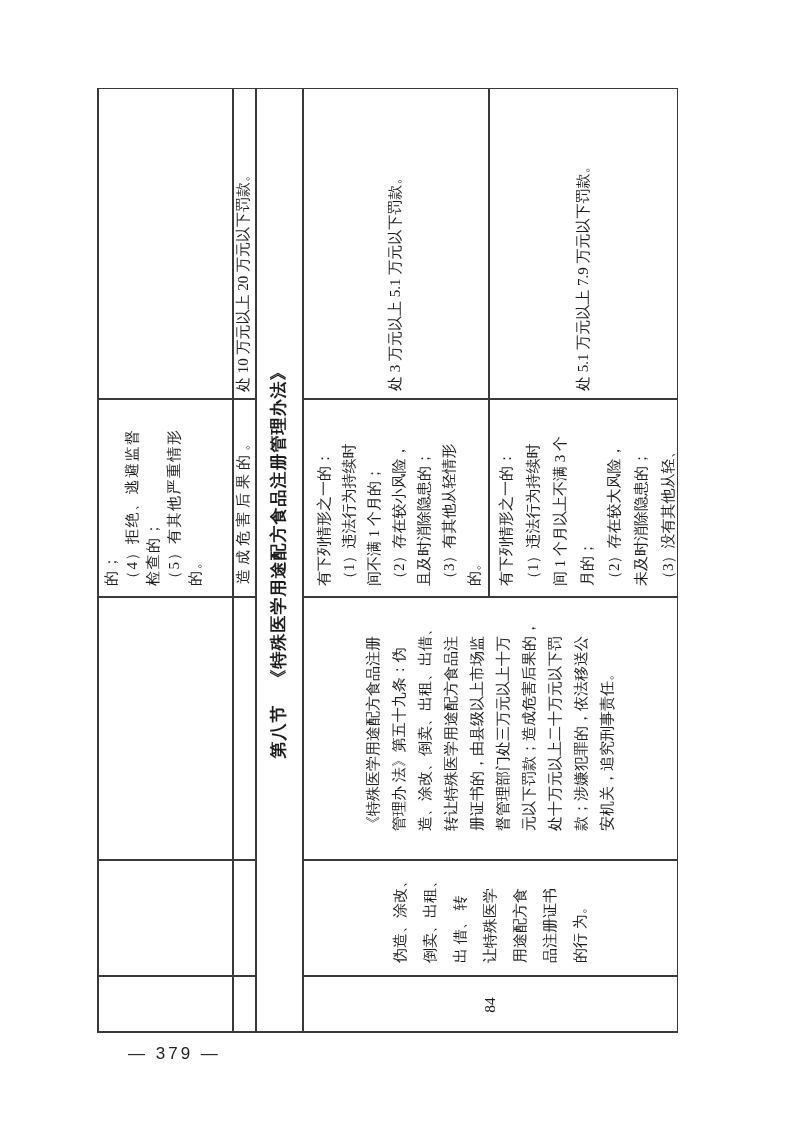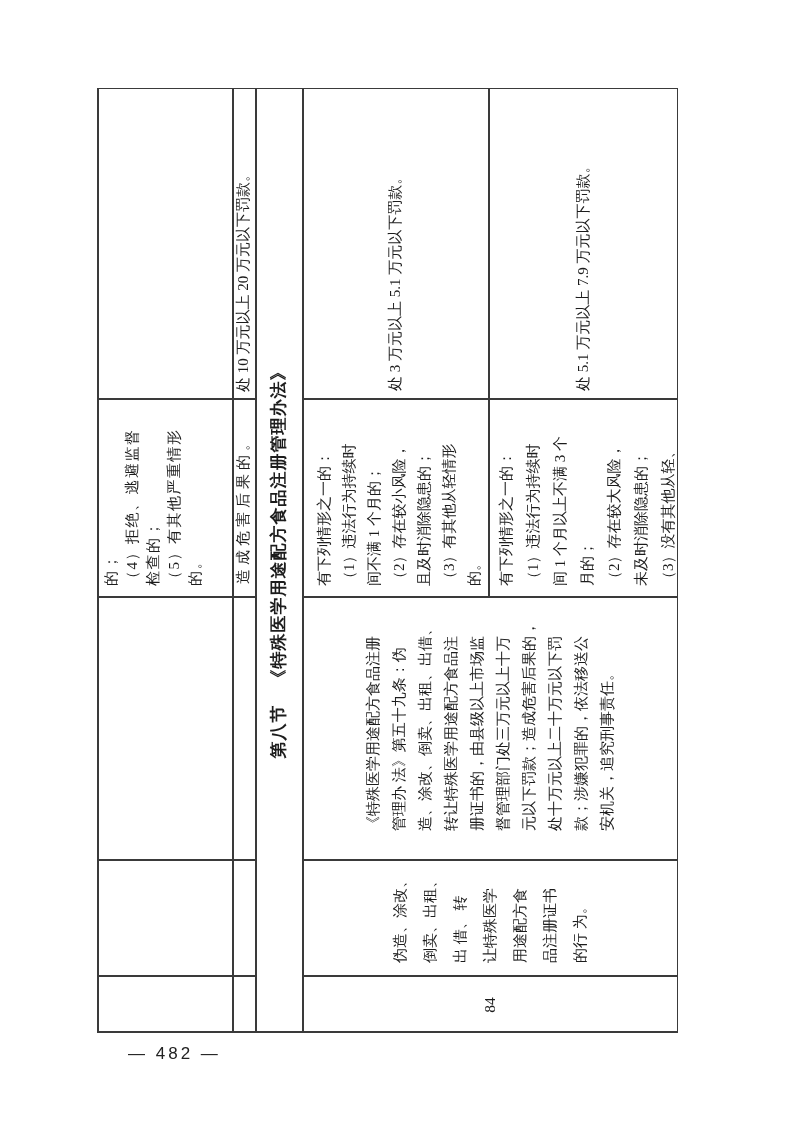--- a/index.html
+++ b/index.html
@@ -140,15 +140,15 @@
 （3）没有其他从轻、</div>
       </div>
 
       <div class="cell c-pen5">
         <span>处 5.1 万元以上 7.9 万元以下罚款。</span>
       </div>
 
     </div>
   </div>
 
-  <div class="pageno">— 482 —</div>
+  <div class="pageno">— 379 —</div>
 
 </div>
 
 </body></html>

